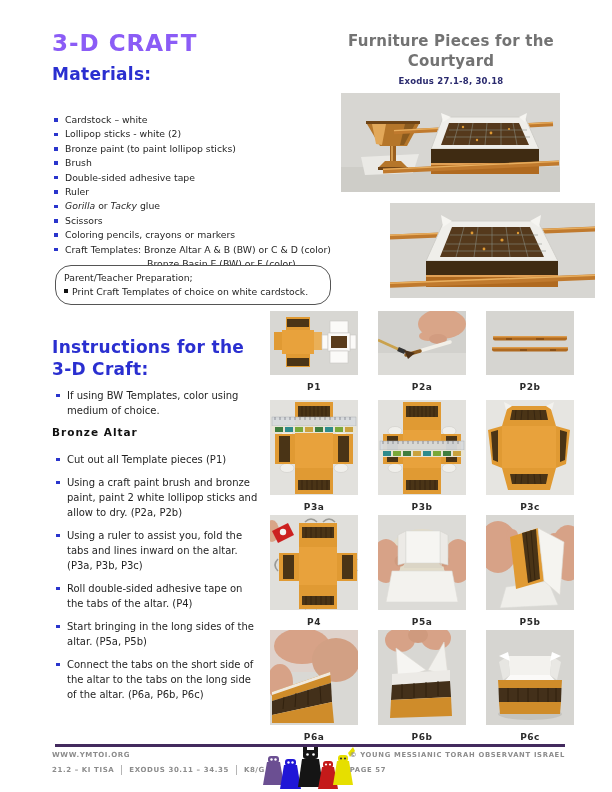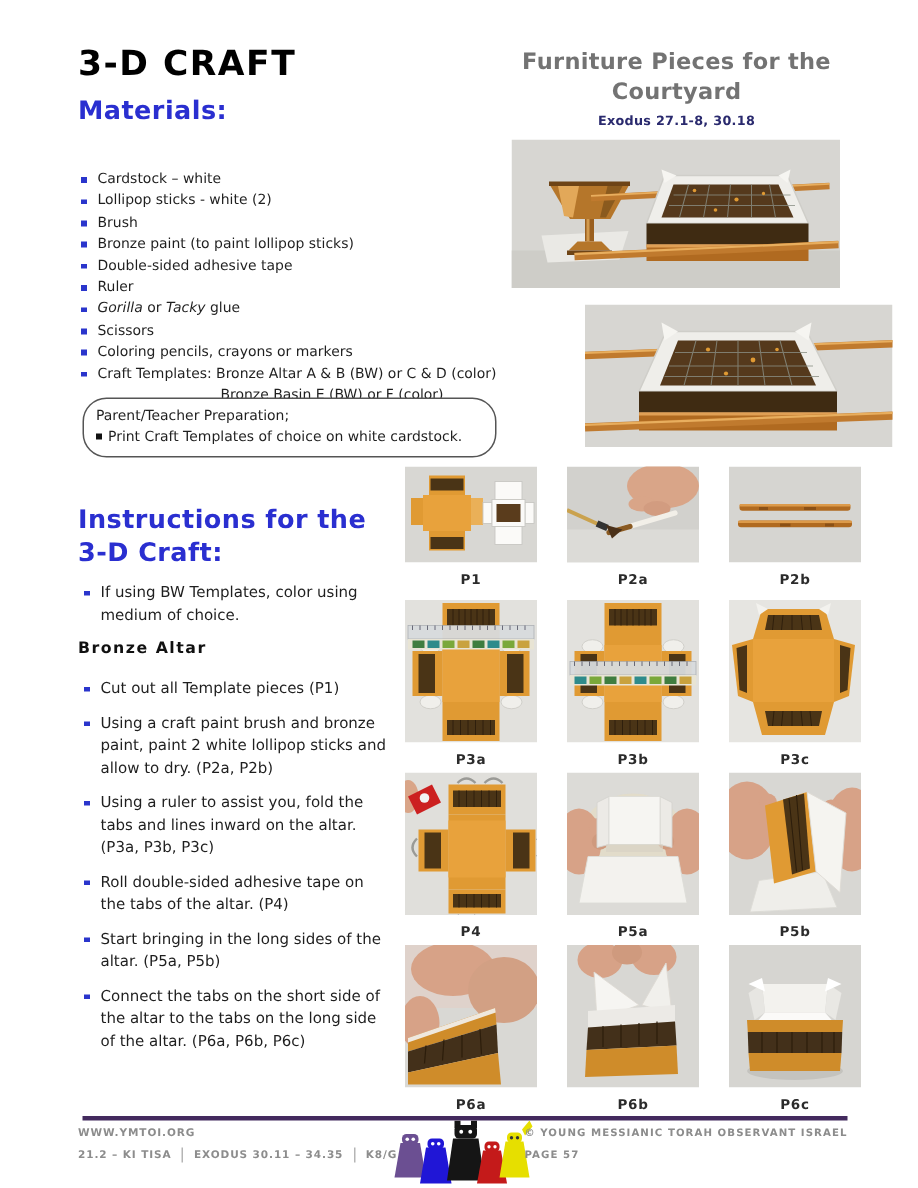--- a/index.html
+++ b/index.html
@@ -1,20 +1,20 @@
 <!DOCTYPE html>
 <html><head>
 <meta charset="utf-8">
 <style>
   html,body{margin:0;padding:0;background:#e8e8e8;}
   .page{position:relative;width:612px;height:792px;background:#ffffff;overflow:hidden;
         font-family:"DejaVu Sans",sans-serif;color:#1f1f1f;}
   
   .title{position:absolute;left:52px;top:30px;font-size:23px;font-weight:bold;
-         letter-spacing:1px;color:#000000;}
+         letter-spacing:1px;color:#8b5cf6;}
   .materials-h{position:absolute;left:52px;top:64px;font-size:17px;font-weight:bold;
          color:#2a2fd0;letter-spacing:.3px;}
   .lesson-title{position:absolute;left:338px;top:31px;width:226px;text-align:center;
          font-size:15px;font-weight:bold;color:#737373;line-height:20px;letter-spacing:.2px;}
   .scripture{position:absolute;left:338px;top:76px;width:226px;text-align:center;
          font-size:8.5px;font-weight:bold;color:#2a2a6e;letter-spacing:.2px;}
   
   .materials{position:absolute;left:54px;top:113px;margin:0;padding:0;list-style:none;
          font-size:9.3px;line-height:14.4px;}
   .materials li{position:relative;padding-left:11px;white-space:nowrap;}
@@ -63,22 +63,22 @@
   <div class="materials-h">Materials:</div>
   <div class="lesson-title">
     <div>Furniture Pieces for the</div>
     <div>Courtyard</div>
   </div>
   <div class="scripture">Exodus 27.1-8, 30.18</div>
 
   <ul class="materials">
     <li>Cardstock – white</li>
     <li>Lollipop sticks - white (2)</li>
+    <li>Bronze paint (to paint lollipop sticks)</li>
     <li>Brush</li>
-    <li>Bronze paint (to paint lollipop sticks)</li>
     <li>Double-sided adhesive tape</li>
     <li>Ruler</li>
     <li><span class="it">Gorilla</span><span> or </span><span class="it">Tacky</span><span> glue</span></li>
     <li>Scissors</li>
     <li>Coloring pencils, crayons or markers</li>
     <li><span>Craft Templates: Bronze Altar A &amp; B (BW) or C &amp; D (color)</span>
       <div class="line2">Bronze Basin E (BW) or F (color)</div>
     </li>
   </ul>
 

